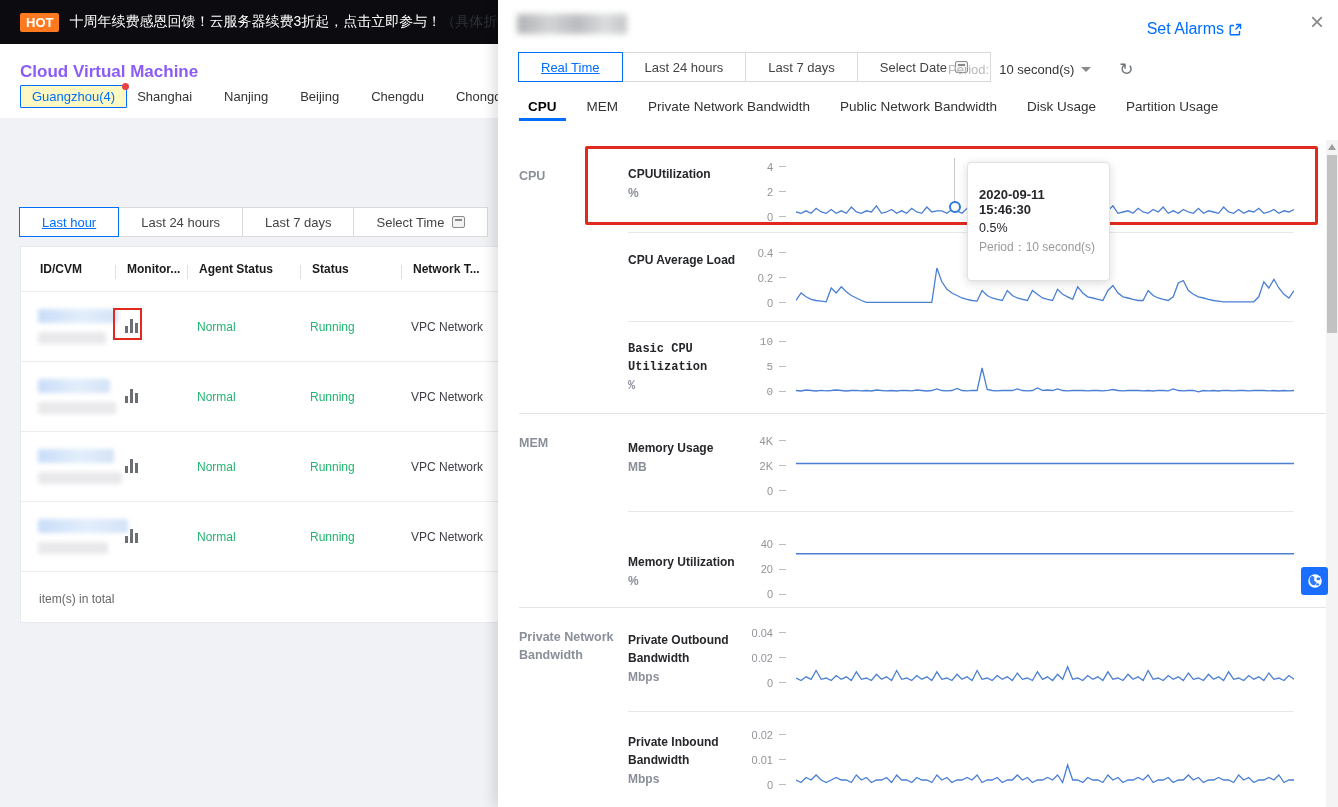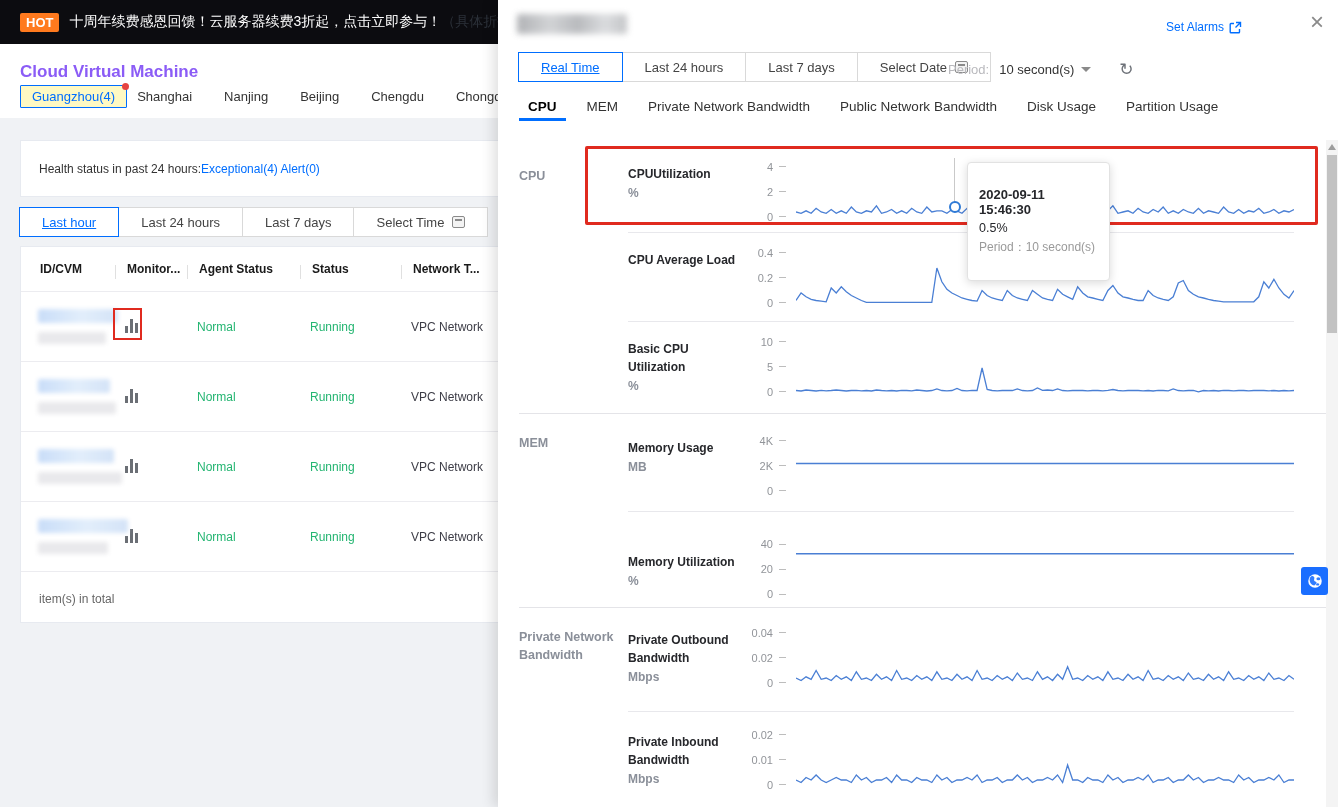--- a/index.html
+++ b/index.html
@@ -56,21 +56,21 @@
   .bar-icon i { display:block; width:3px; background:#6b6f75; margin-right:2px; }
   .green { color:#23b571; }
   .netcell { color:#3c3c46; }
   .tfoot { display:flex; align-items:center; height:55px; border-top:1px solid #ececf0; color:#666; padding-left:18px; }
 
   
   .drawer { position:absolute; left:498px; top:0; width:840px; height:807px; background:#fff; z-index:10;
     box-shadow:-5px 0 12px rgba(0,0,0,0.12); }
   .d-title-blur { position:absolute; left:19px; top:14px; width:110px; height:20px; border-radius:2px;
     background:linear-gradient(90deg,#9d9fa3 0%,#c7c9cc 30%,#a8aaae 55%,#d2d4d7 80%,#b5b7ba 100%); filter:blur(3px); opacity:0.8; }
-  .set-alarms { position:absolute; right:96px; top:20px; color:#006eff; font-size:12px; cursor:pointer; display:flex; align-items:center; }
+  .set-alarms { position:absolute; right:96px; top:20px; color:#006eff; font-size:16px; cursor:pointer; display:flex; align-items:center; }
   .set-alarms svg { margin-left:5px; }
   .d-close { position:absolute; right:14px; top:10px; font-size:24px; color:#8a8a8a; cursor:pointer; line-height:1; }
 
   .d-tabs { position:absolute; left:21px; top:52px; display:flex; }
   .d-toolbar { position:absolute; left:450px; top:59px; display:flex; align-items:center; }
   .period-label { color:#b9b9bd; font-size:13px; }
   .period-value { color:#333; font-size:13px; margin-left:10px; cursor:pointer; display:flex; align-items:center; }
   .caret { display:inline-block; width:0; height:0; border-left:5px solid transparent; border-right:5px solid transparent;
     border-top:5px solid #8a8a8a; margin-left:7px; }
   .refresh { margin-left:28px; color:#6e7279; font-size:17px; cursor:pointer; }
@@ -141,24 +141,20 @@
       </span>
       <span class="region">Shanghai</span>
       <span class="region">Nanjing</span>
       <span class="region">Beijing</span>
       <span class="region">Chengdu</span>
       <span class="region">Chongqing</span>
       <span class="region">Hong</span>
     </div>
   </div>
 
-  <div class="health-card">
-    <span>Health status in past 24 hours:</span>
-      <span class="blue">Exceptional(4) Alert(0)</span>
-  </div>
 
   <div class="time-tabs">
     <div class="ttab active">Last hour</div>
     <div class="ttab">Last 24 hours</div>
     <div class="ttab">Last 7 days</div>
     <div class="ttab">
       <span>Select Time</span>
       <span class="cal-icon"></span>
     </div>
   </div>
@@ -322,21 +318,21 @@
                   <span>0</span>
                   <span class="tickmark"></span>
                 </span>
             </div>
             <div class="c-plot">
               <svg viewBox="0 0 520 62" preserveAspectRatio="none">
                   <polyline fill="none" stroke-width="1.3" vector-effect="non-scaling-stroke" points="0.0,54.5 5.3,47.0 10.5,50.8 15.8,53.3 21.0,54.5 26.3,55.1 31.5,55.8 36.8,42.0 42.0,47.0 47.3,40.8 52.5,45.8 57.8,49.5 63.0,52.0 68.3,54.5 73.5,56.4 78.8,56.4 84.0,56.4 89.3,56.4 94.5,56.4 99.8,56.4 105.1,56.4 110.3,56.4 115.6,56.4 120.8,56.4 126.1,56.4 131.3,56.4 136.6,56.4 141.8,56.4 147.1,22.0 152.3,35.8 157.6,43.3 162.8,47.0 168.1,49.5 173.3,52.0 178.6,53.3 183.8,54.5 189.1,55.1 194.3,44.5 199.6,49.5 204.8,52.0 210.1,53.3 215.4,54.5 220.6,44.5 225.9,49.5 231.1,52.0 236.4,53.3 241.6,54.5 246.9,44.5 252.1,48.3 257.4,52.0 262.6,53.3 267.9,54.5 273.1,43.3 278.4,48.3 283.6,50.8 288.9,53.3 294.1,40.8 299.4,47.0 304.6,50.8 309.9,52.0 315.2,53.3 320.4,54.5 325.7,44.5 330.9,39.5 336.2,47.0 341.4,50.8 346.7,52.0 351.9,53.3 357.2,54.5 362.4,54.5 367.7,44.5 372.9,49.5 378.2,52.0 383.4,53.3 388.7,54.5 393.9,50.8 399.2,37.0 404.4,34.5 409.7,44.5 414.9,48.3 420.2,50.8 425.5,52.0 430.7,53.3 436.0,54.5 441.2,55.1 446.5,55.8 451.7,55.8 457.0,55.8 462.2,55.8 467.5,55.8 472.7,55.8 478.0,55.8 483.2,50.8 488.5,35.8 493.7,42.0 499.0,33.3 504.2,42.0 509.5,48.3 514.7,52.0 520.0,44.5" stroke="#4a7fd4"></polyline>
                 </svg>
             </div>
           </div>
-          <div class="chart-row" style="height:92px;border-top:1px solid #e8e8ec;">
+          <div class="chart-row" style="height:92px;border-top:1px solid #e8e8ec;font-family:Liberation Mono, monospace;">
             <div class="c-title">
                 <div>Basic CPU Utilization</div>
               <div class="c-unit">%</div>
               </div>
             <div class="c-ticks">
               <span class="tick">
                   <span>10</span>
                   <span class="tickmark"></span>
                 </span>
               <span class="tick">

